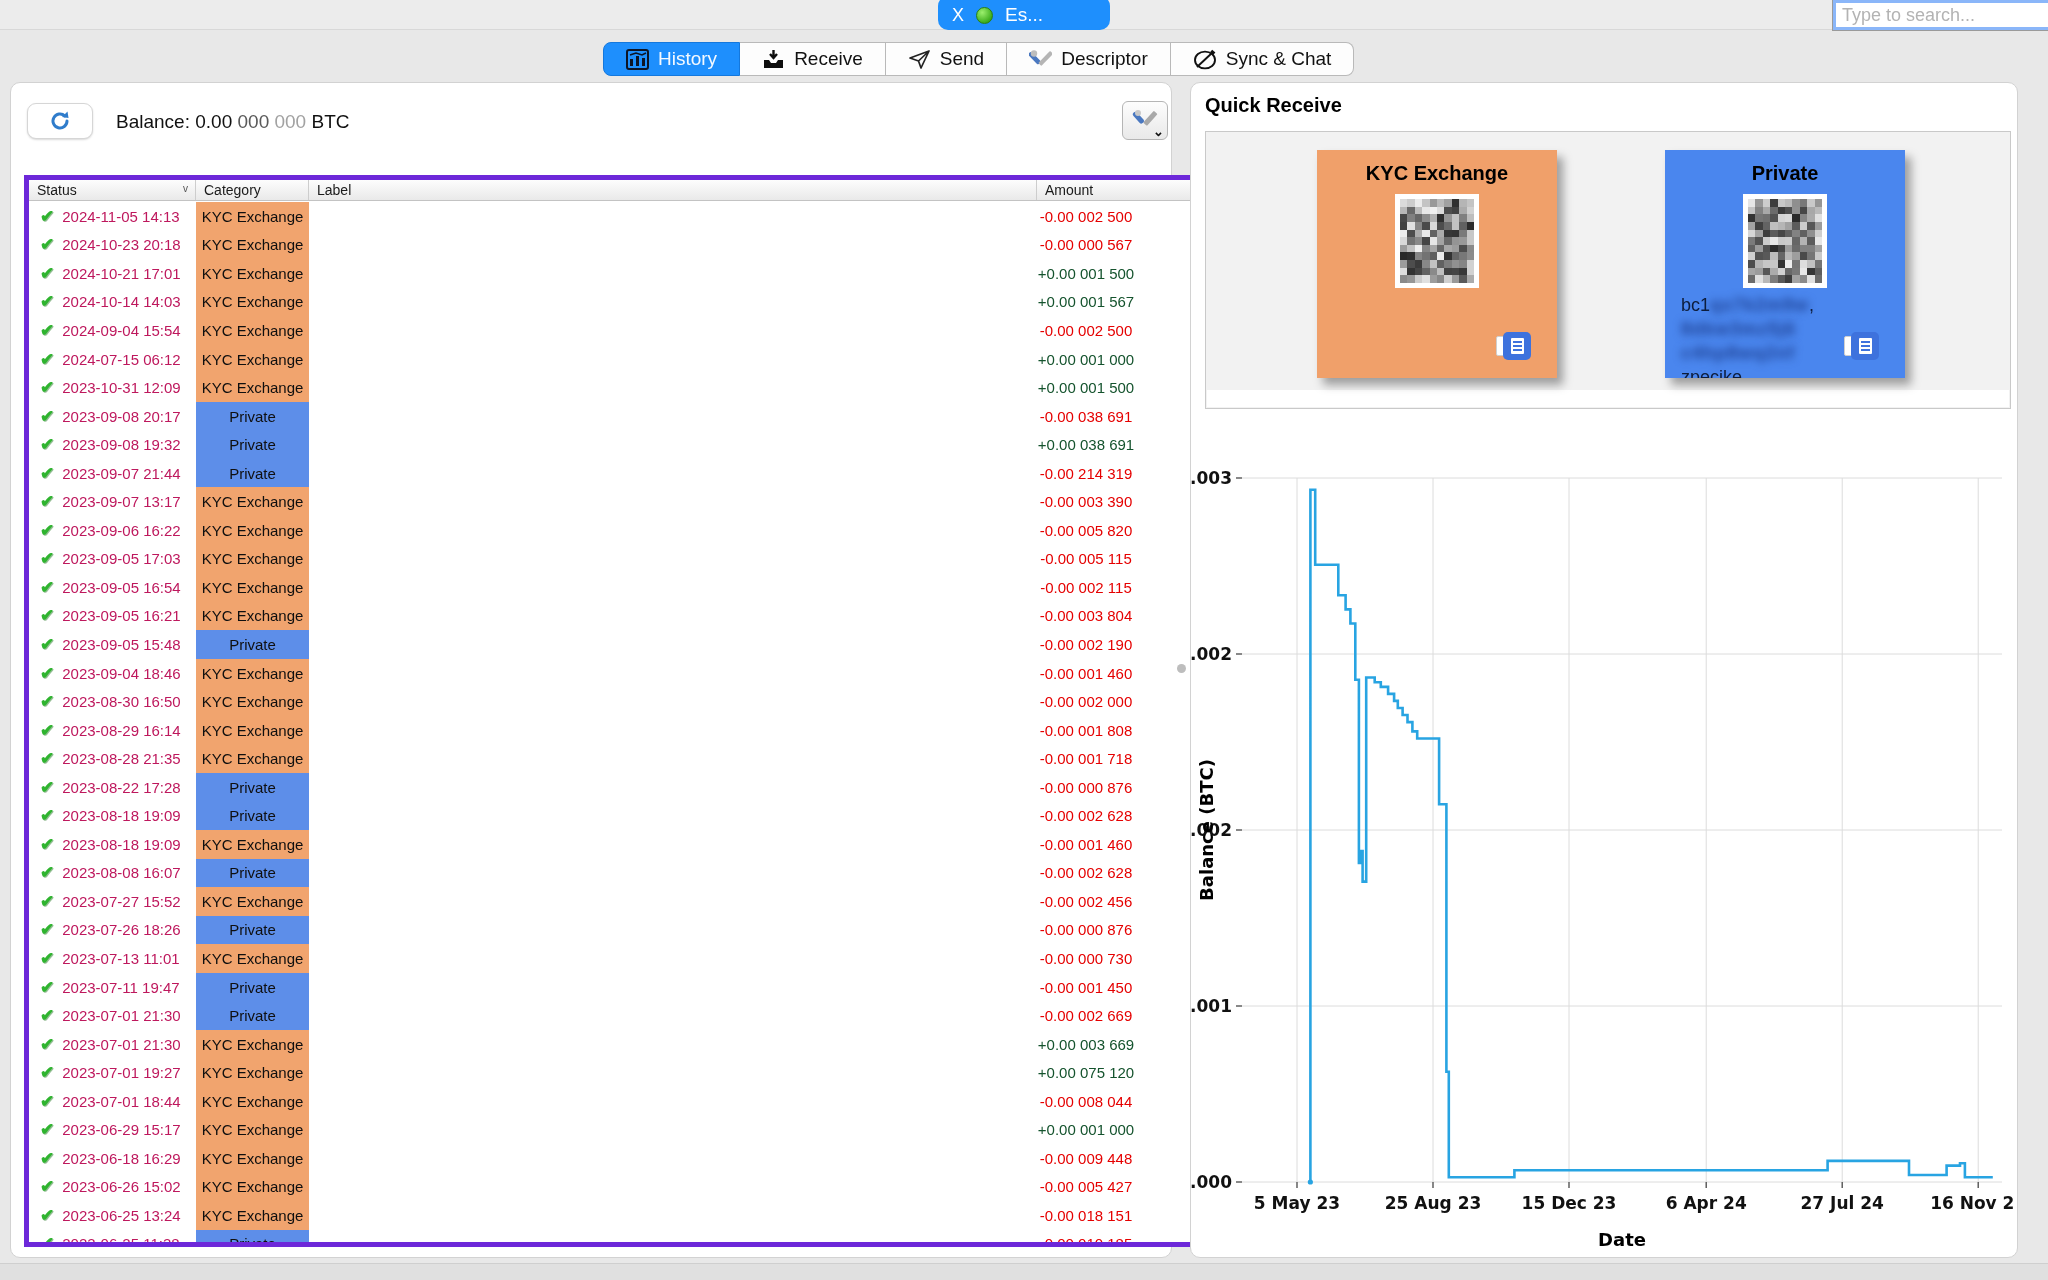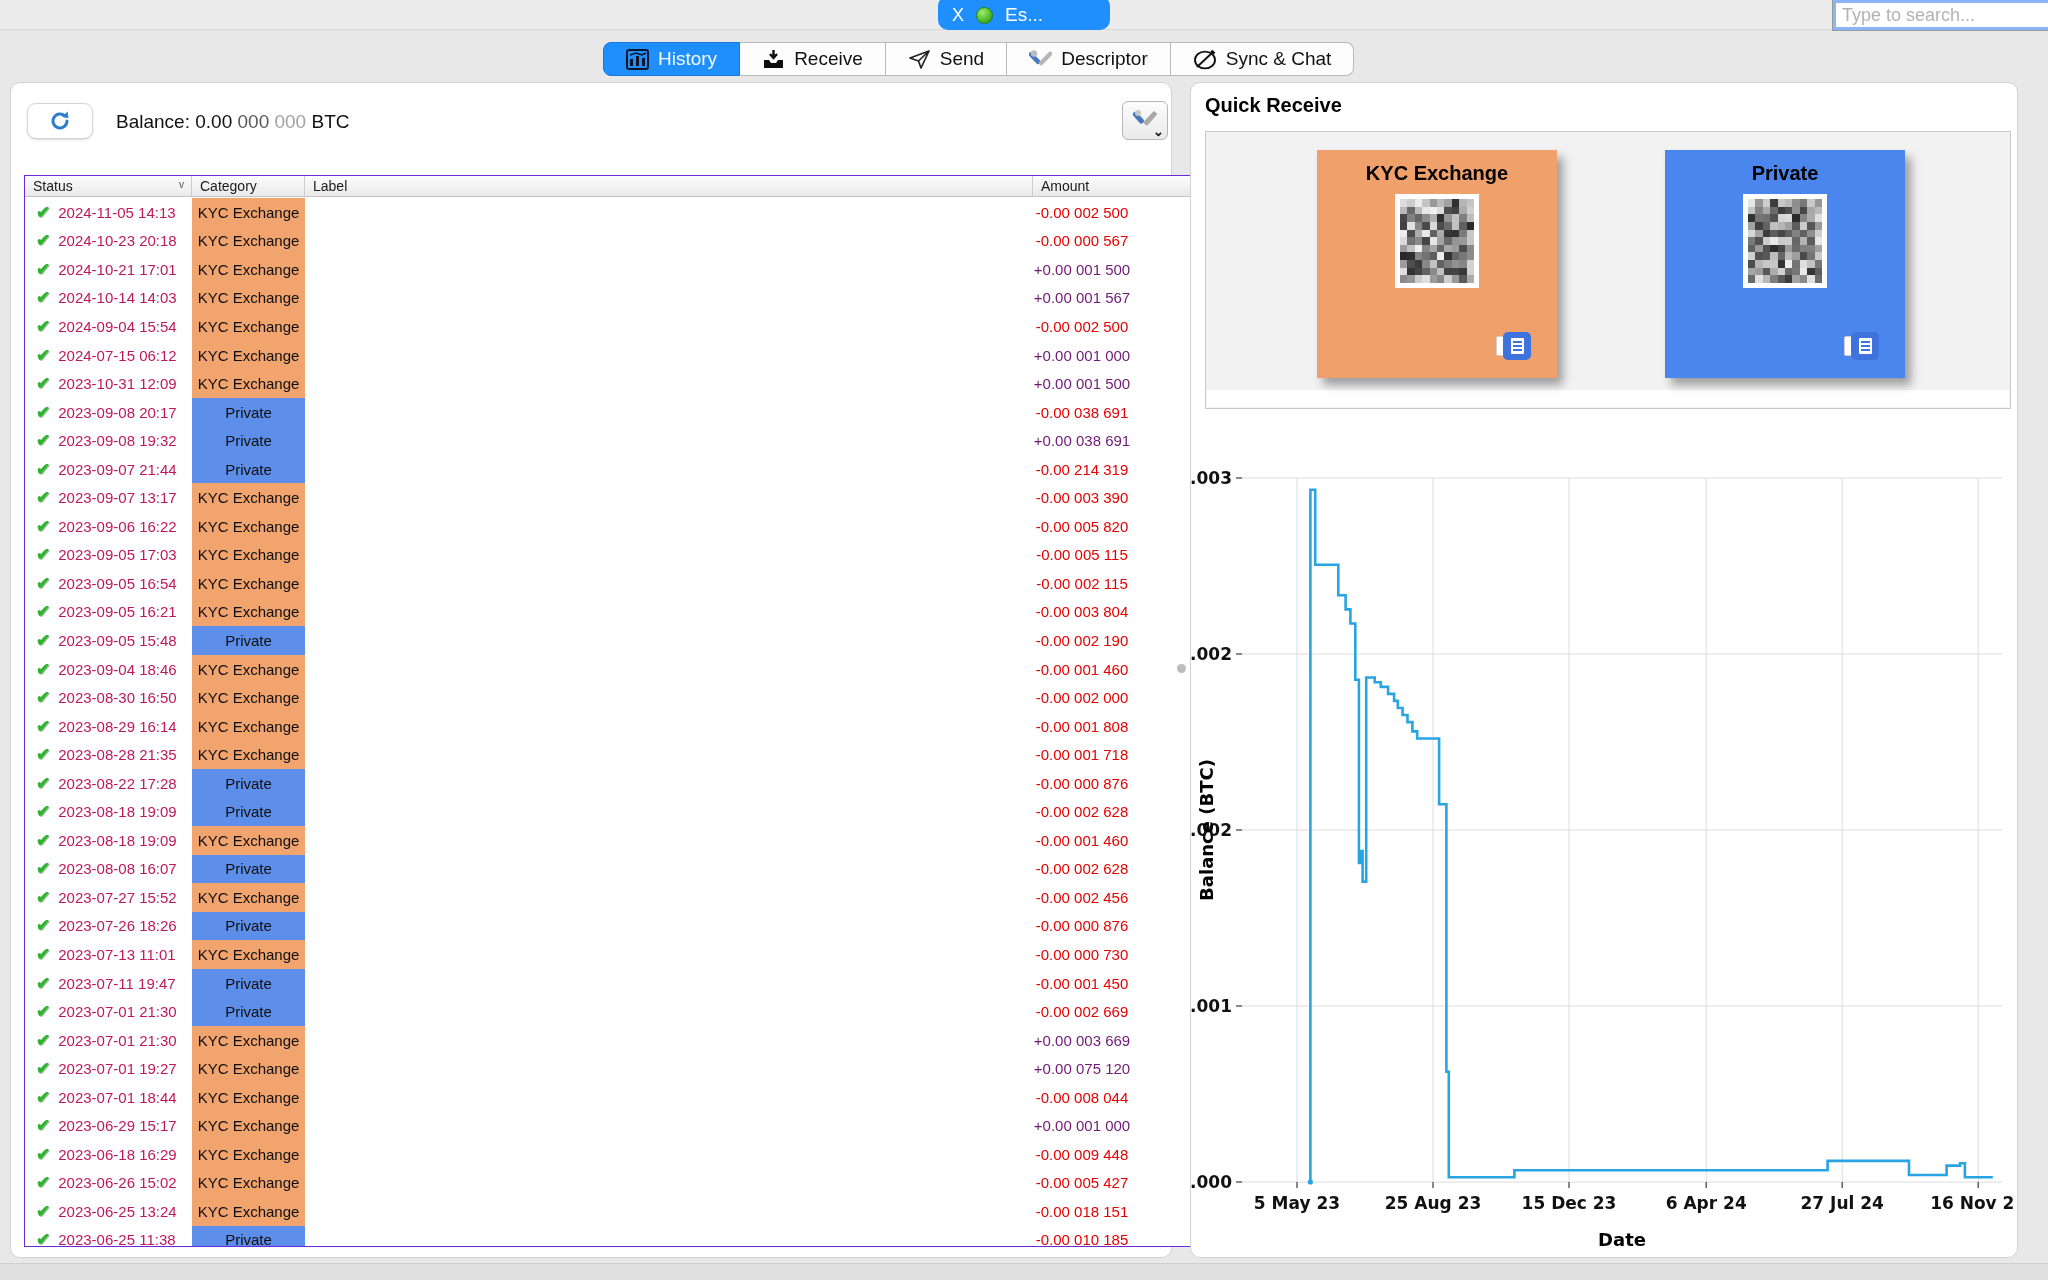--- a/index.html
+++ b/index.html
@@ -39,36 +39,36 @@
   .balance-line { position:absolute; left:105px; top:28px; font-size:19px; color:#111; }
   .balance-line .g1 { color:#5a5a5a; } .balance-line .g2 { color:#a2a2a2; }
   .filter-input { position:absolute; left:721px; top:22px; width:382px; height:31px; border:1px solid #c9c9c9; background:#fff;
                   font-size:18px; color:#222; padding:0 9px; }
   .filter-input::placeholder { color:#b5b5b5; }
   .tools-btn { position:absolute; left:1111px; top:18px; width:46px; height:39px; background:linear-gradient(#fdfdfd,#e9e9e9);
                border:1px solid #b5b5b5; border-radius:6px; display:flex; align-items:center; justify-content:center; }
   .tools-btn .chev { position:absolute; right:3px; bottom:1px; font-size:13px; font-weight:bold; color:#111; line-height:1; }
 
   
-  .table { position:absolute; left:13px; top:92px; width:1228px; height:1072px; border:1px solid #6d28d9; background:#fff; overflow:hidden; }
+  .table { position:absolute; left:13px; top:92px; width:1228px; height:1072px; border:5px solid #6d28d9; background:#fff; overflow:hidden; }
   .thead { display:flex; height:21px; background:linear-gradient(#fdfdfd,#e9e9e9); border-bottom:1px solid #c3c3c3; font-size:14px; color:#1a1a1a; }
   .thead > div { padding:2px 0 0 8px; border-right:1px solid #cdcdcd; position:relative; }
   .th-status { width:167px; } .th-cat { width:113px; } .th-label { width:728px; } .th-amt { width:102px; border-right:none !important; }
   .sortv { position:absolute; right:7px; top:3px; font-size:10px; color:#555; }
   .tbody { position:absolute; top:22px; left:0; width:1111px; height:1050px; overflow:hidden; }
   .trow { display:flex; height:28.55px; align-items:center; font-size:15px; }
   .c-status { width:167px; display:flex; align-items:center; gap:8px; padding-left:11px; }
   .chk { color:#2fb42f; font-size:17px; font-weight:bold; text-shadow:1px 1px 0 rgba(20,110,20,.45); }
   .c-date { color:#be185d; }
   .c-cat { width:113px; height:100%; display:flex; align-items:center; justify-content:center; color:#0f0f0f; }
   .c-cat.kyc { background:#f1a46e; }
   .c-cat.private { background:#5d8ee9; }
   .c-label { width:728px; }
   .c-amt { width:103px; text-align:center; padding-right:5px; }
-  .c-amt.neg { color:#e50000; } .c-amt.pos { color:#701a75; }
+  .c-amt.neg { color:#e50000; } .c-amt.pos { color:#14532d; }
   .vscroll { position:absolute; right:0; top:0; width:22px; height:1070px; background:#f3f3f3; border-left:1px solid #c8c8c8; }
   .vthumb { position:absolute; left:3px; top:3px; width:15px; height:1048px; background:#9b9b9b; border-radius:8px; }
 
   
   .qr-title { position:absolute; left:14px; top:11px; font-size:20px; font-weight:bold; color:#000; }
   .qr-box { position:absolute; left:14px; top:48px; width:806px; height:278px; border:1px solid #c9c9c9; background:#f2f2f2; }
   .qr-hscroll { position:absolute; left:1px; bottom:1px; width:802px; height:17px; background:#fff; }
   .card { position:absolute; top:18px; width:240px; height:228px; overflow:hidden; box-shadow:6px 7px 9px rgba(0,0,0,.35); }
   .card.orange { left:111px; background:#f0a06a; }
   .card.blue   { left:459px; background:#4a86ee; }
@@ -768,20 +768,26 @@
             <span style="background:hsl(0,0%,72%)"></span>
             <span style="background:hsl(0,0%,49%)"></span>
             <span style="background:hsl(0,0%,35%)"></span>
             <span style="background:hsl(0,0%,24%)"></span>
             <span style="background:hsl(0,0%,64%)"></span>
             <span style="background:hsl(0,0%,54%)"></span>
             <span style="background:hsl(0,0%,88%)"></span>
             <span style="background:hsl(0,0%,42%)"></span>
           </div>
         </div>
+        <div class="addr">
+          <div><span>bc1</span><span class="blurline">qx7k2m9w</span>,</div>
+          <div class="blurline">8dkw3mz5j6</div>
+          <div class="blurline">c4hp8wq2nf</div>
+          <div>zpecike</div>
+        </div>
         <div class="copy-btn">
           <div class="copy-back"></div>
           <div class="copy-front">
             <div class="doc"></div>
           </div>
         </div>
       </div>
     </div>
   <svg class="chart-svg" id="chart" width="824" height="816">
       <rect x="40" y="23" width="782" height="716" fill="#ffffff"></rect>

